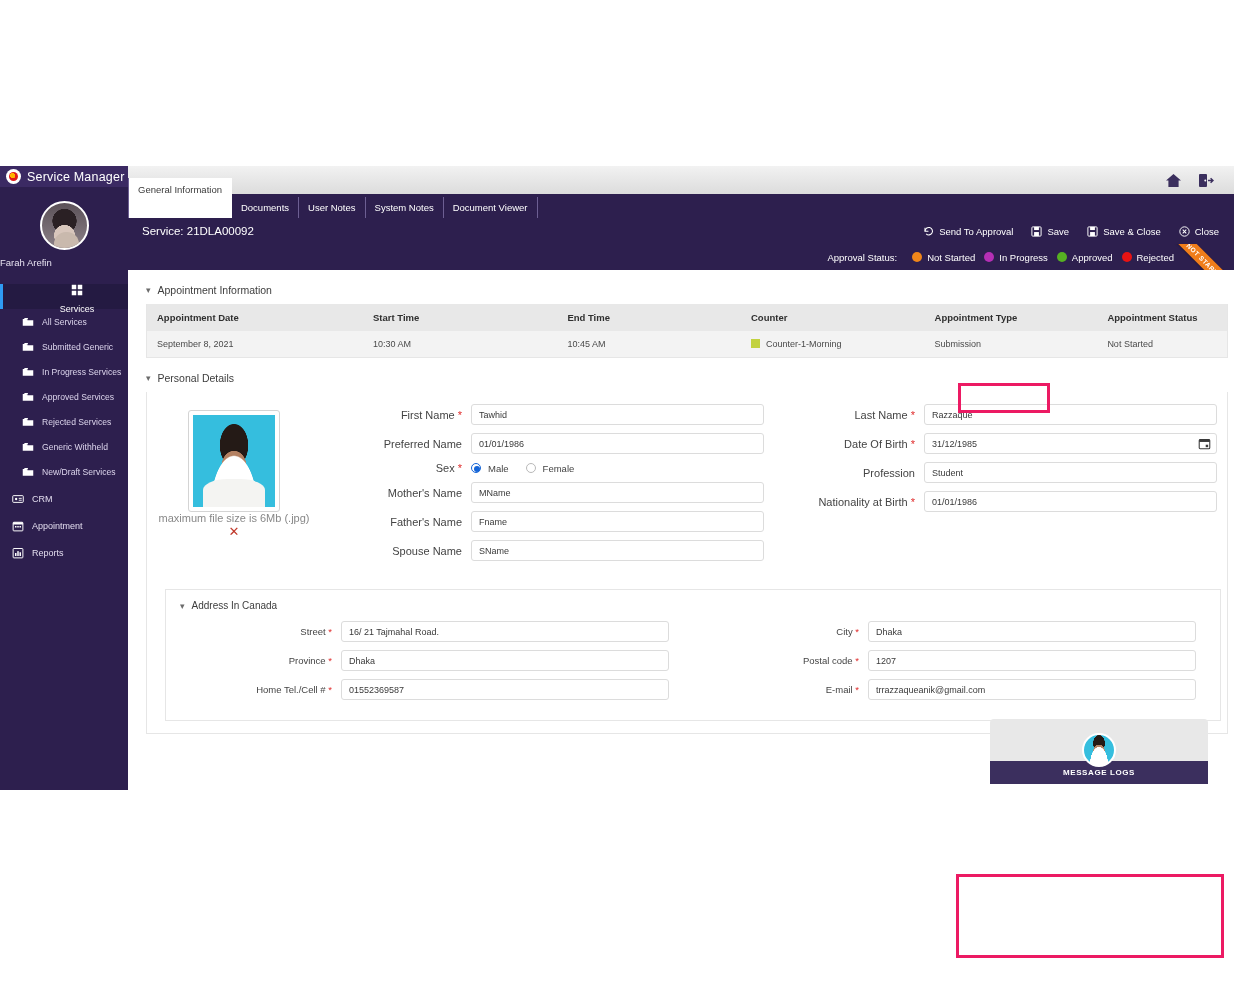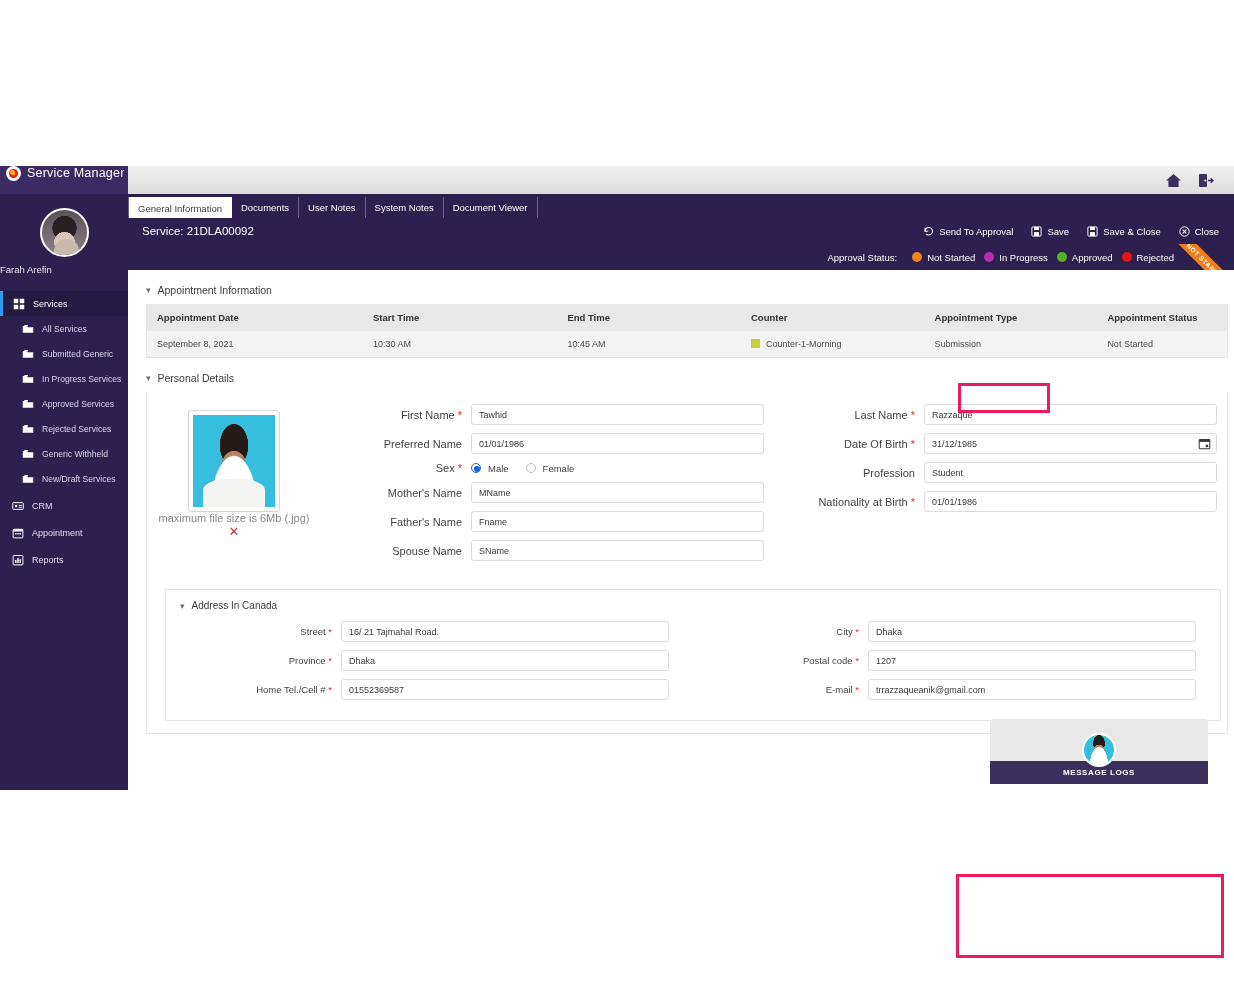--- a/index.html
+++ b/index.html
@@ -16,22 +16,22 @@
     background:#ffffff;
   }
 
   
   .sidebar {
     position:absolute; left:0; top:0;
     width:128px; height:624px;
     background:#2d1f4e;
   }
   .brandbar {
-    height:28px; background:#3b2a63;
-    display:flex; align-items:flex-start; gap:6px;
+    height:21px; background:#3b2a63;
+    display:flex; align-items:center; gap:6px;
     padding-left:6px;
   }
   .brand-logo {
     width:15px; height:15px; border-radius:50%;
     background:#ffffff;
     display:flex; align-items:center; justify-content:center;
     flex:0 0 auto;
   }
   .brand-logo i {
     width:9px;height:9px;border-radius:50%;
@@ -63,21 +63,21 @@
     margin-top:7px; color:#e7e2f0; font-size:9.5px;
   }
   .nav { margin-top:8px; }
   .nav-item {
     height:25px; display:flex; align-items:center;
     gap:8px; padding-left:12px;
     color:#e2dcee; font-size:9px; cursor:pointer;
   }
   .nav-item.parent {
     background:#241a42; color:#ffffff;
-    border-left:3px solid #2f9bf3; padding-left:10px;
+    border-left:3px solid #2f9bf3; padding-left:23px;flex-direction:column;
   }
   .nav-item.sub { padding-left:22px; font-size:8.6px; color:#ded7ee; }
   .nav-item.group { margin-top:2px; }
   .ico { width:12px;height:12px;flex:0 0 auto; display:block; }
 
   
   .main {
     position:absolute; left:128px; top:0;
     width:1106px; height:624px;
     background:#ffffff;
@@ -96,21 +96,21 @@
     display:flex; align-items:flex-end;
   }
   .tab {
     height:21px; line-height:21px;
     padding:0 9px; font-size:9.5px; color:#ffffff;
     border-right:1px solid #6d5f93; cursor:pointer;
     white-space:nowrap;
   }
   .tab:first-child{ border-left:1px solid #6d5f93; }
   .tab.active {
-    background:#ffffff; color:#3a3a3a; height:21px; line-height:24px;
+    background:#ffffff; color:#3a3a3a; height:40px; line-height:24px;
     border-right:1px solid #ffffff;
   }
 
   .svcbar {
     position:absolute; left:0; top:52px; right:0; height:26px;
     background:#2d1f4e; color:#ffffff;
     font-size:11.5px; display:flex; align-items:center;
     padding-left:14px;
   }
 

